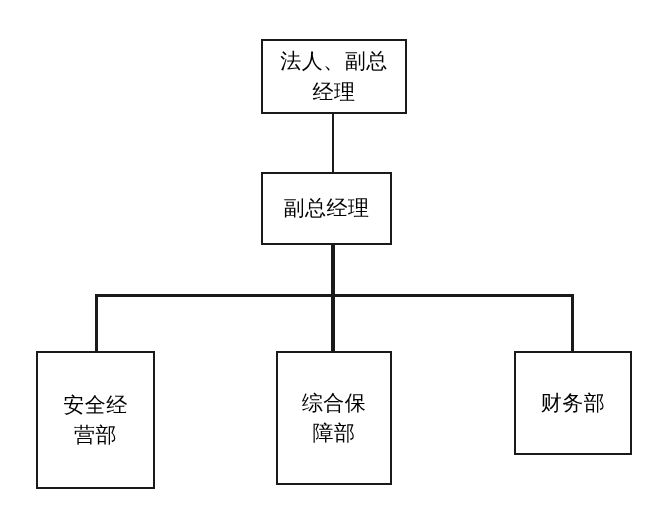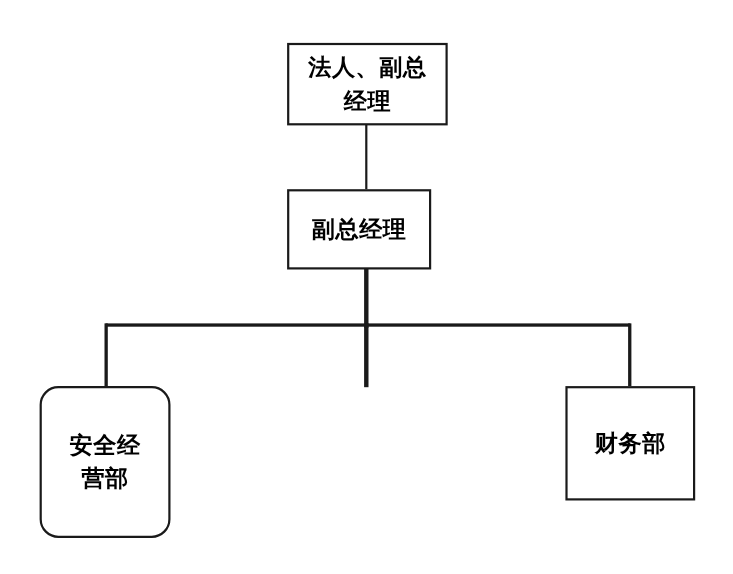--- a/index.html
+++ b/index.html
@@ -19,21 +19,20 @@
   }
   .node-box {
     position: absolute;
     box-sizing: border-box;
     border: 2px solid #1a1a1a;
     background: #ffffff;
     display: flex;
     align-items: center;
     justify-content: center;
     text-align: center;
-    font-weight: bold;
   }
   .node-label {
     font-size: 21px;
     line-height: 1.45;
     color: #000000;
     letter-spacing: 0.5px;
     white-space: pre-line;
     padding: 0 6px;
   }
   
@@ -47,21 +46,20 @@
     left: 261px;
     top: 172px;
     width: 131px;
     height: 73px;
   }
   #node-safety {
     left: 36px;
     top: 351px;
     width: 119px;
     height: 138px;
-    border-radius: 17px;
   }
   #node-support {
     left: 276px;
     top: 351px;
     width: 116px;
     height: 134px;
   }
   #node-finance {
     left: 514px;
     top: 351px;
@@ -133,18 +131,22 @@
 
   <div class="connector" id="connector-drop-safety"></div>
   <div class="connector" id="connector-drop-support"></div>
   <div class="connector" id="connector-drop-finance"></div>
 
   <div class="node-box" id="node-safety">
     <span class="node-label">安全经
 营部</span>
   </div>
 
+  <div class="node-box" id="node-support">
+    <span class="node-label">综合保
+障部</span>
+  </div>
 
   <div class="node-box" id="node-finance">
     <span class="node-label">财务部</span>
   </div>
 
 </div>
 
 </body></html>

